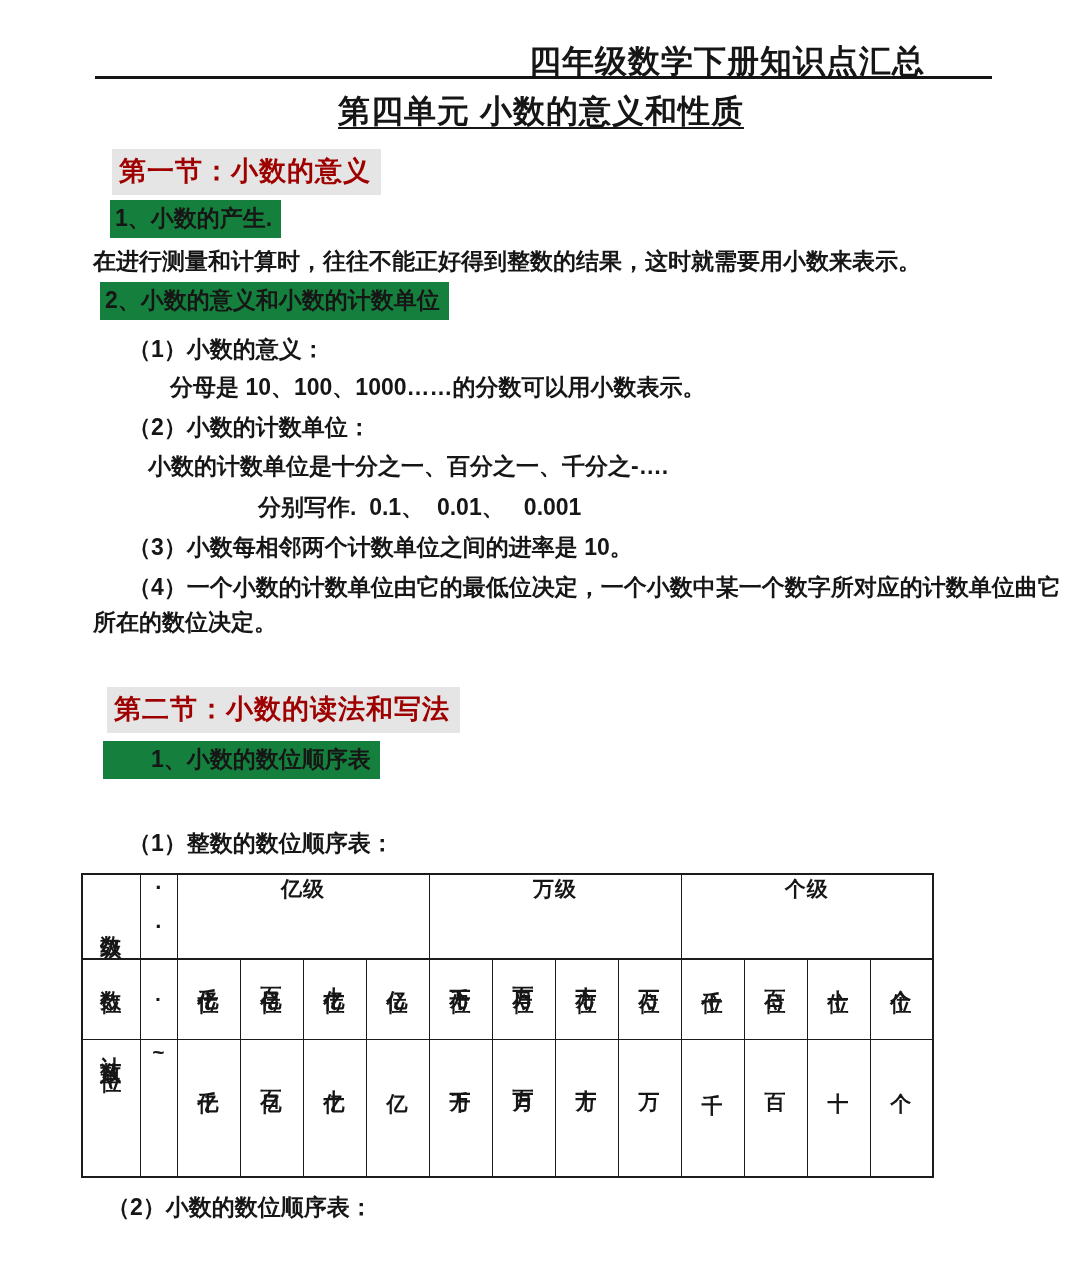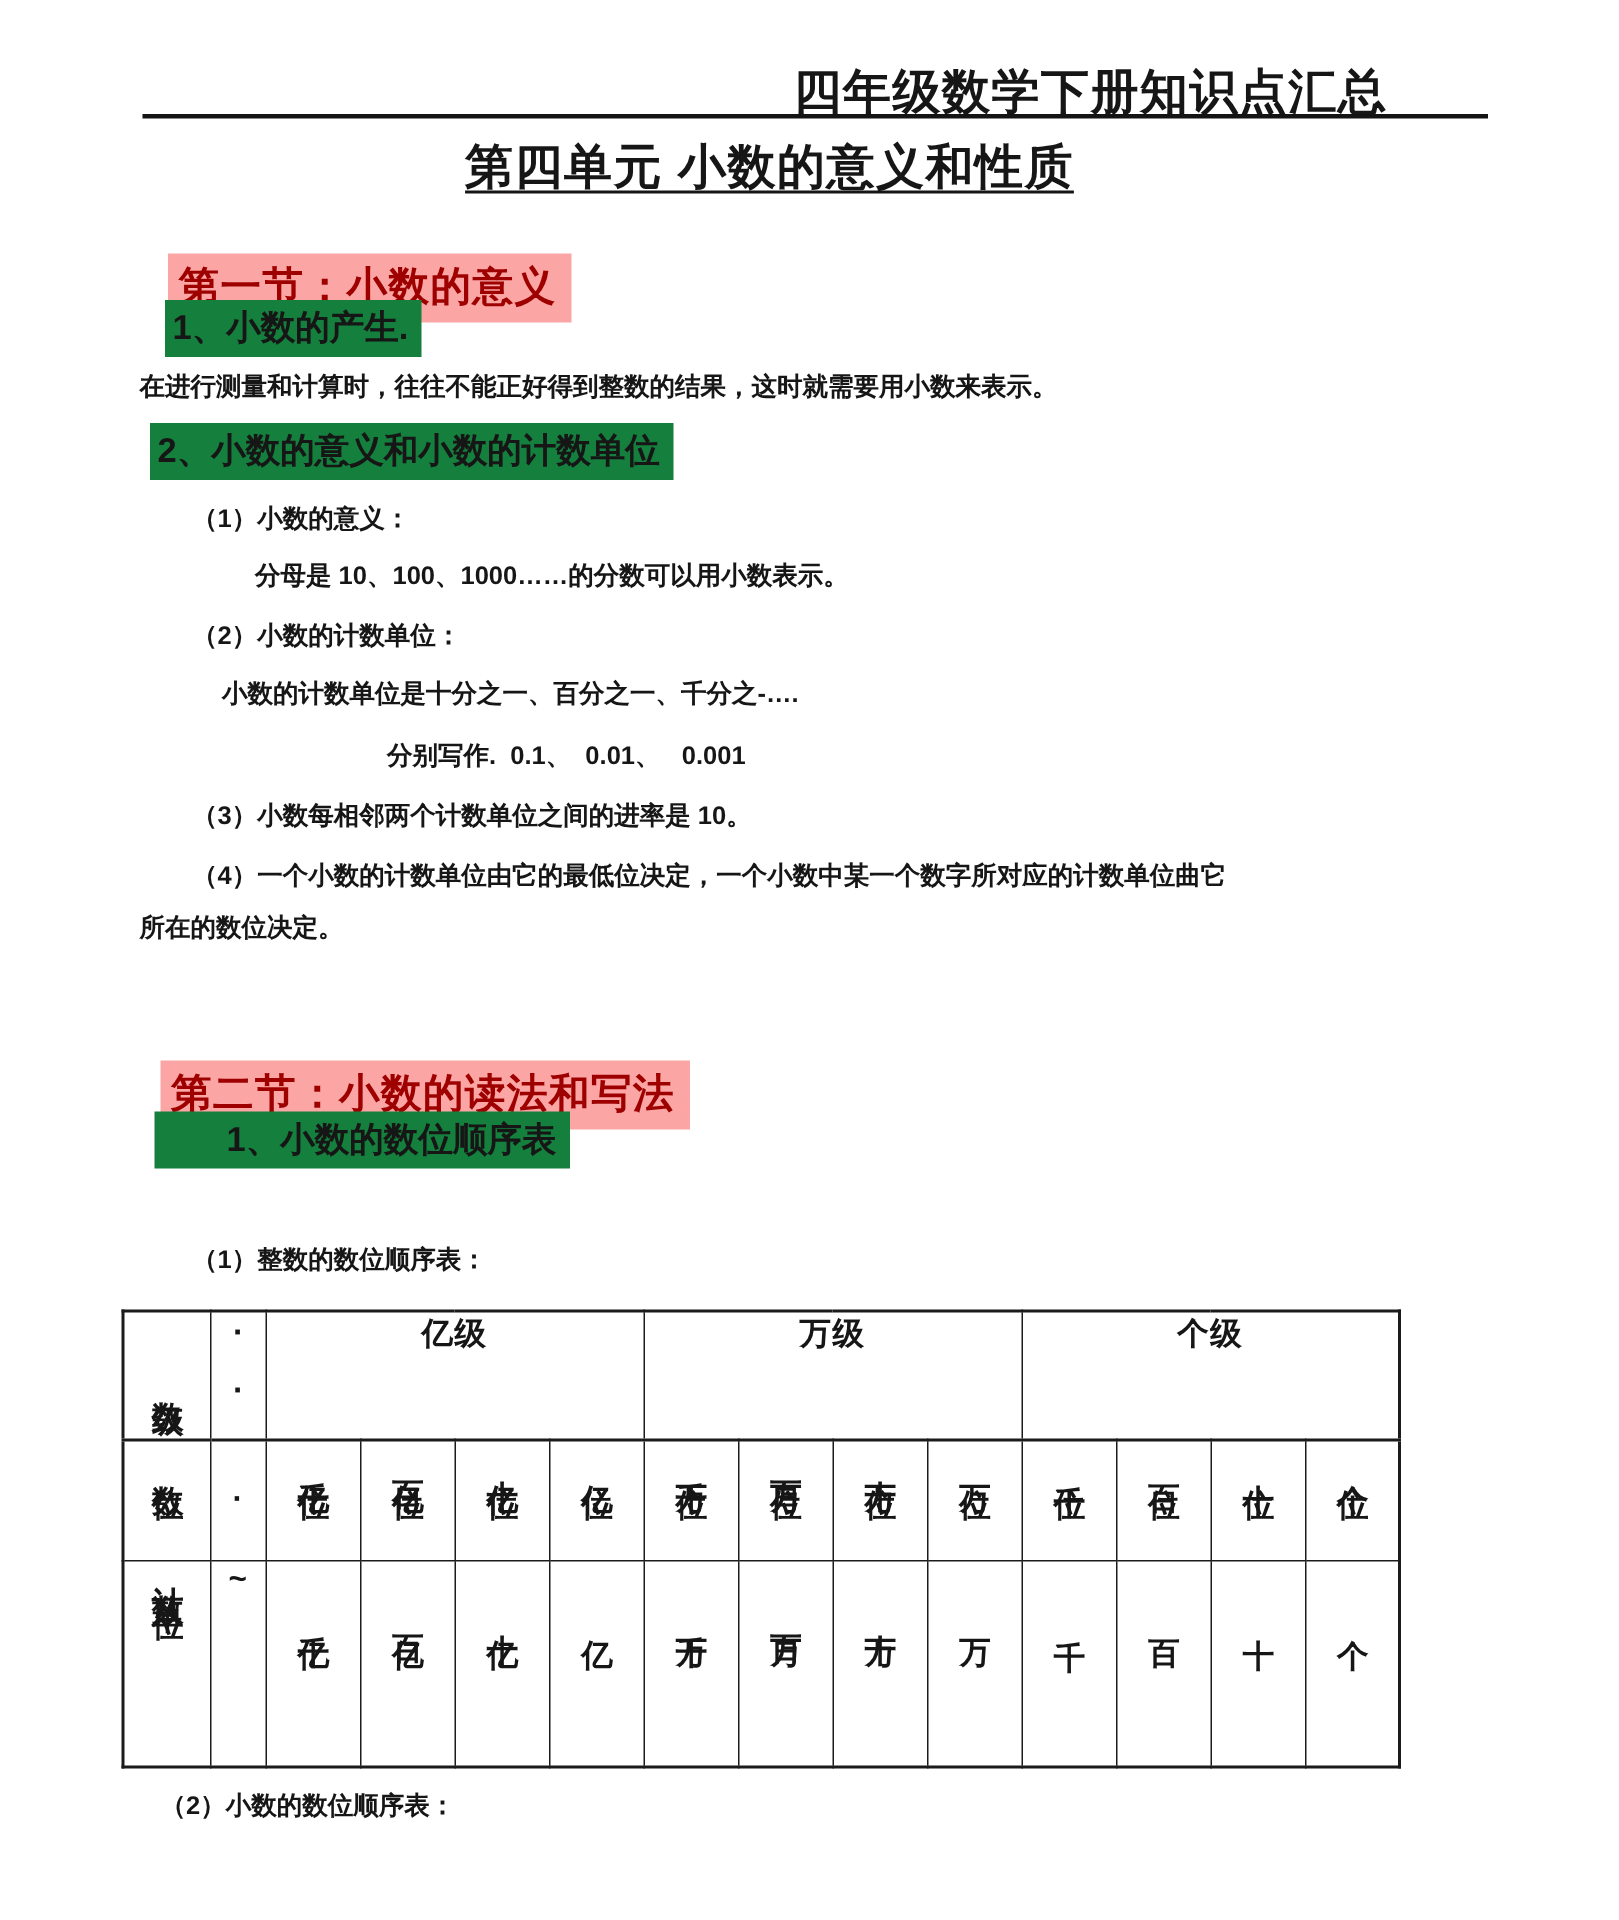--- a/index.html
+++ b/index.html
@@ -2,41 +2,41 @@
 <html><head>
 <meta charset="utf-8">
 <style>
   html,body { margin:0; padding:0; background:#ffffff; }
   .page {
     position:relative; width:1079px; height:1280px; background:#ffffff;
     font-family:"Liberation Sans","DejaVu Sans",sans-serif;
     font-weight:700; color:#161616; overflow:hidden;
   }
   .abs { position:absolute; }
-  .hl-y { background:#fca5a5;margin-top:20px; }
+  .hl-y { background:#e5e5e5; }
   .hl-g { background:#15803d; }
   .red  { color:#9e0000; }
 
   .doc-header { top:40px; left:0; width:925px; text-align:right; font-size:32px; letter-spacing:1px; }
   .doc-divider { top:76px; left:95px; width:897px; height:3px; background:#141414; }
   .doc-title {
     top:90px; left:0; width:1026px; text-align:center; font-size:32px;
-    text-decoration:underline; text-decoration-thickness:2px; text-underline-offset:5px; letter-spacing:1px;
+    text-decoration:underline; text-decoration-thickness:2px; text-underline-offset:5px; letter-spacing:1px;padding-left:28px;
   }
 
   .sec-head { font-size:27px; padding:4px 10px 6px 7px; letter-spacing:1px; }
   .sec1-head { top:149px; left:112px; }
   .sec2-head { top:687px; left:107px; }
 
   .pt-head { font-size:23px; padding:3px 9px 4px 5px; }
   .g1 { top:200px; left:110px; }
   .g2 { top:282px; left:100px; }
   .g3 { top:741px; left:103px;padding-left:48px; }
 
-  .body-txt { font-size:17px; white-space:pre; }
+  .body-txt { font-size:23px; white-space:pre; }
   .p1   { top:246px; left:93px;  }
   .s11  { top:334px; left:128px; }
   .s11t { top:372px; left:170px; }
   .s12  { top:412px; left:128px; }
   .s12a { top:451px; left:148px; }
   .s12b { top:492px; left:258px; }
   .s13  { top:532px; left:128px; }
   .s14a { top:572px; left:128px; }
   .s14b { top:607px; left:93px;  }
   .s21  { top:828px; left:128px; }

